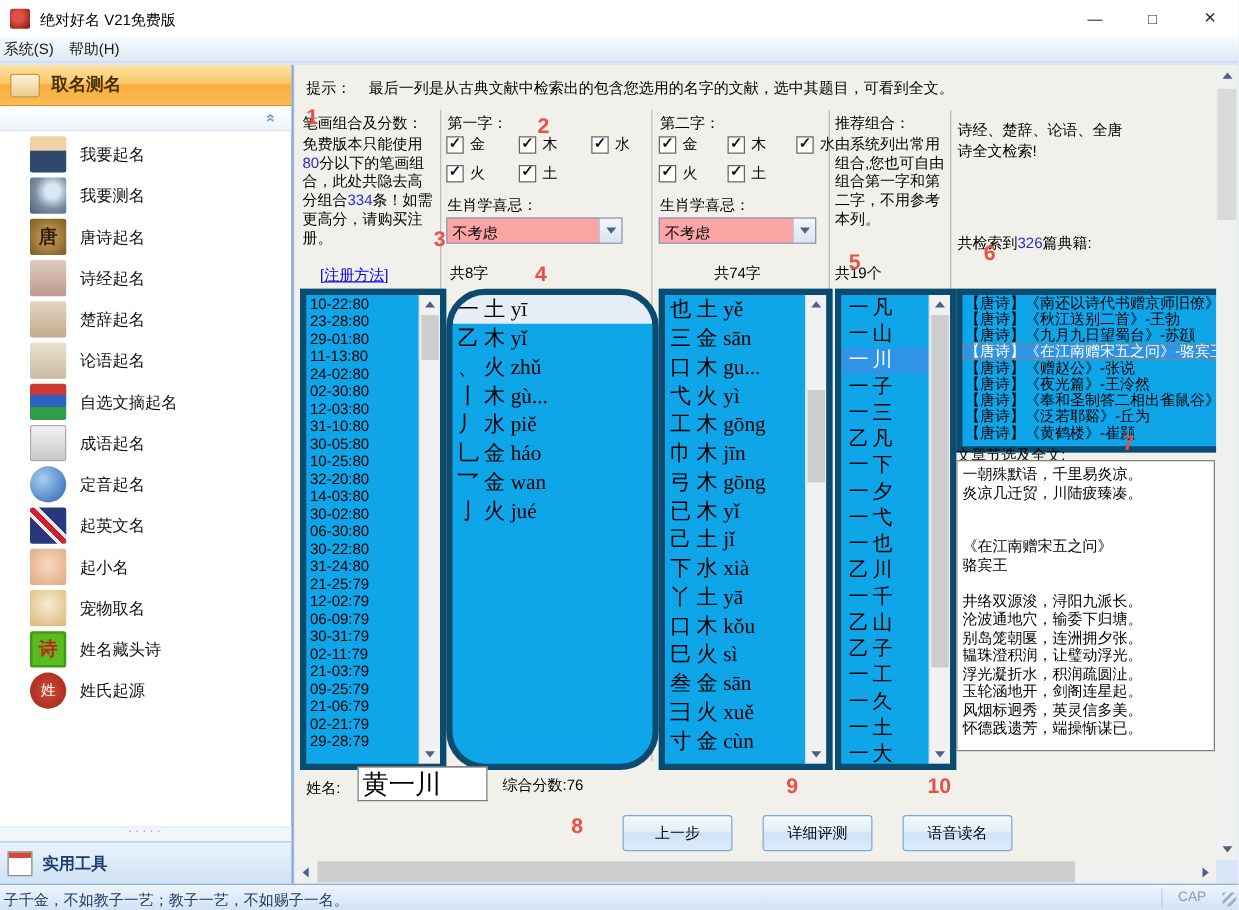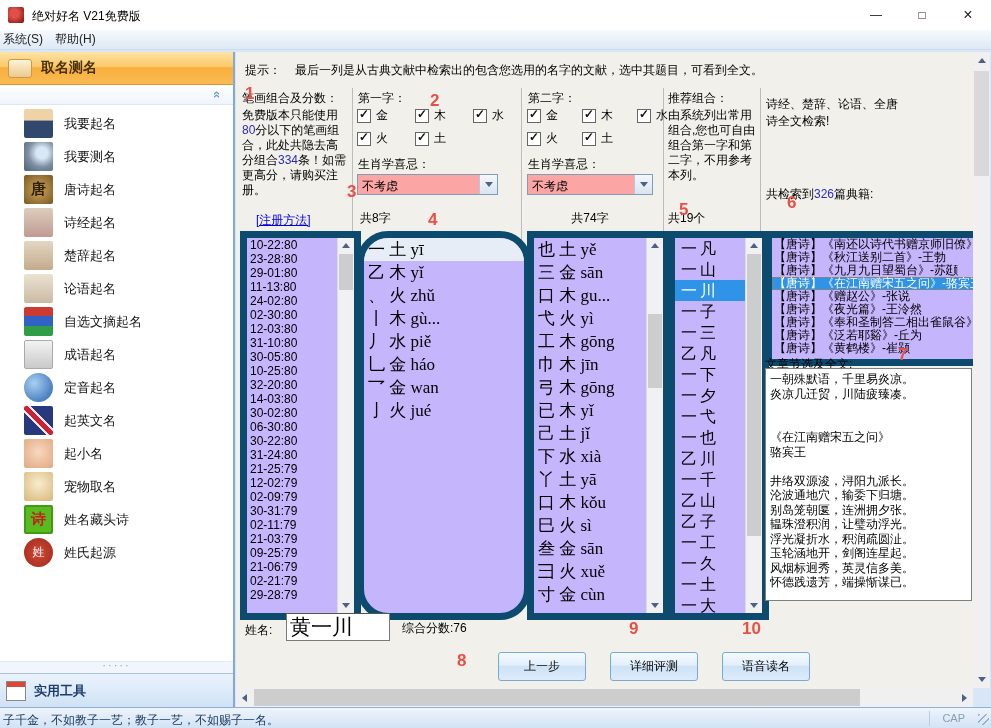--- a/index.html
+++ b/index.html
@@ -52,21 +52,21 @@
   .hint{position:absolute;left:9px;top:10px;font-size:12px;white-space:nowrap;}
   .hint b{font-weight:normal;margin-right:14px;}
   .sep{position:absolute;top:36px;height:521px;width:1px;background:#bcbcbc;}
   .sep1{left:116px;}.sep2{left:285px;}.sep3{left:427px;}.sep4{left:524px;}
   .ptitle{position:absolute;font-size:12px;white-space:nowrap;}
   .ptext{position:absolute;font-size:12px;line-height:15px;}
   .num-hl{color:#2a2ac8;}
   .reg-link{position:absolute;left:20px;top:160px;font-size:12px;color:#0000e8;text-decoration:underline;}
   .count-label{position:absolute;font-size:12px;}
 
-  .listbox{position:absolute;background:#c4b5fd;border:7px solid #0c4a6e;overflow:hidden;}
+  .listbox{position:absolute;background:#0ea5e9;border:5px solid #0c4a6e;overflow:hidden;}
   .lr-sm{height:14px;line-height:14px;font-size:12px;padding-left:3px;white-space:nowrap;}
   .lr-serif{height:23px;line-height:23px;font-family:"Liberation Serif","DejaVu Serif",serif;font-size:17px;padding-left:4px;white-space:nowrap;}
   .lr-pair{height:21px;line-height:21px;font-family:"Liberation Serif","DejaVu Serif",serif;font-size:16px;padding-left:6px;letter-spacing:3px;white-space:nowrap;}
   .lr-book{height:13px;line-height:13px;font-size:12px;padding-left:2px;white-space:nowrap;}
   #list-first .selected{background:#e6edf7;}
   #list-pairs .selected{background:#2f94e8;color:#fff;}
   #list-books .selected{background:#2f94e8;color:#fff;outline:1px dotted #c87820;outline-offset:-1px;}
 
   #list-combos{left:4px;top:179px;width:107px;height:375px;}
   #list-first{left:121px;top:179px;width:160px;height:375px;border-radius:31px;}
@@ -265,21 +265,21 @@
         <div class="lr-sm">30-05:80</div>
         <div class="lr-sm">10-25:80</div>
         <div class="lr-sm">32-20:80</div>
         <div class="lr-sm">14-03:80</div>
         <div class="lr-sm">30-02:80</div>
         <div class="lr-sm">06-30:80</div>
         <div class="lr-sm">30-22:80</div>
         <div class="lr-sm">31-24:80</div>
         <div class="lr-sm">21-25:79</div>
         <div class="lr-sm">12-02:79</div>
-        <div class="lr-sm">02-09:79</div>
+        <div class="lr-sm">06-09:79</div>
         <div class="lr-sm">30-31:79</div>
         <div class="lr-sm">02-11:79</div>
         <div class="lr-sm">21-03:79</div>
         <div class="lr-sm">09-25:79</div>
         <div class="lr-sm">21-06:79</div>
         <div class="lr-sm">02-21:79</div>
         <div class="lr-sm">29-28:79</div>
       </div>
 
     <div class="ptitle" style="left:122px;top:38px;">第一字：</div>

